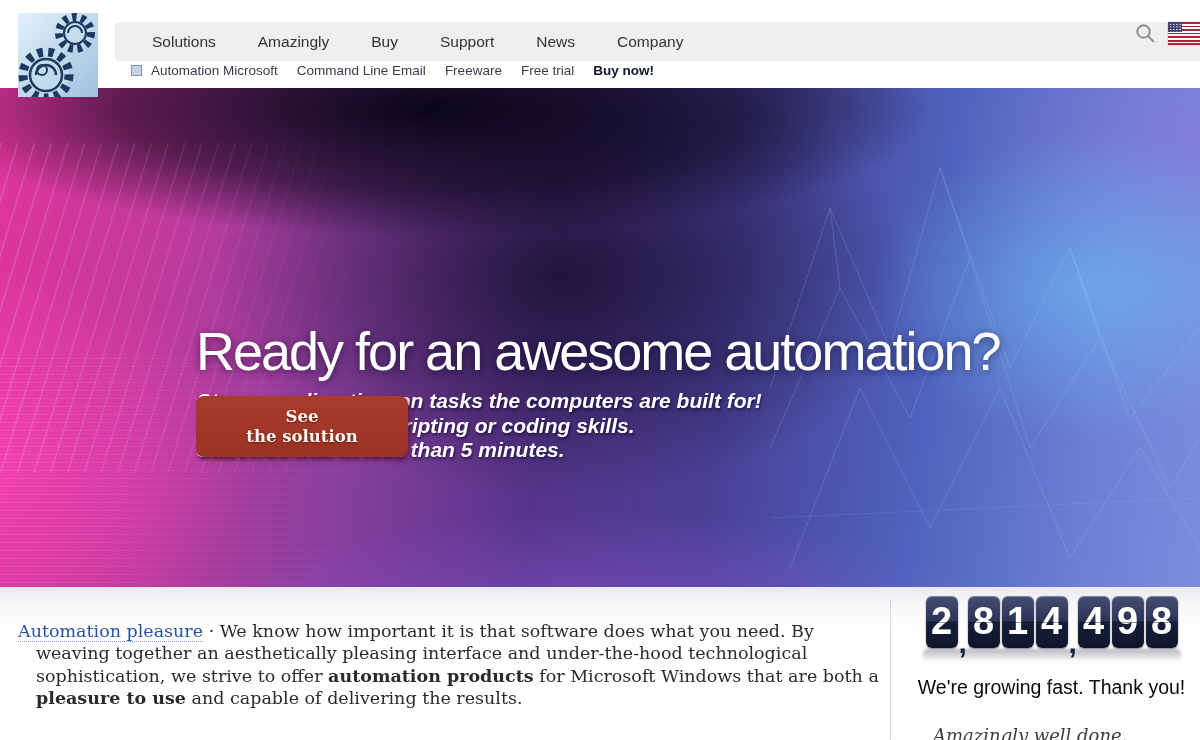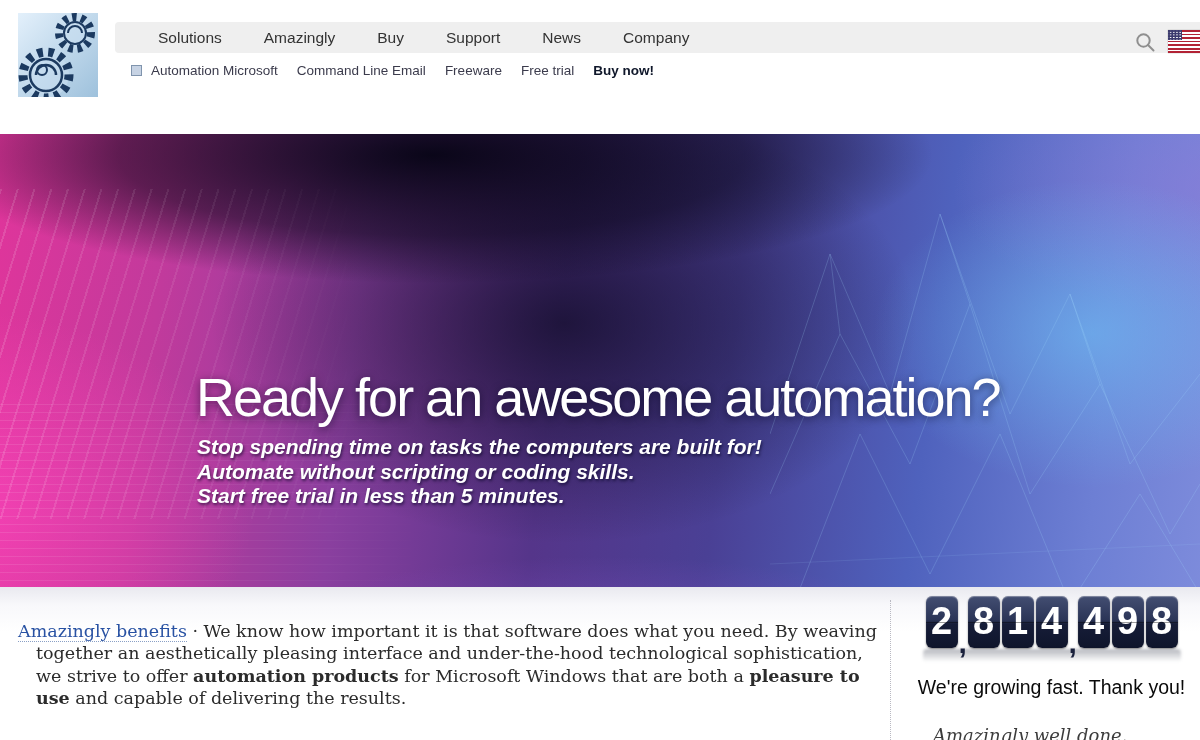--- a/index.html
+++ b/index.html
@@ -9,23 +9,23 @@
     -webkit-font-smoothing:antialiased;
   }
   a{text-decoration:none;color:inherit;cursor:pointer;}
 
   
   .header{position:absolute;top:0;left:0;width:1200px;height:88px;background:#fff;z-index:5;}
   .logo{position:absolute;left:18px;top:13px;width:80px;height:84px;z-index:30;display:block;}
   .logo svg{display:block;width:80px;height:84px;}
 
   .topbar{
-    position:absolute;left:115px;top:22px;right:0;height:31px;
+    position:absolute;left:115px;top:22px;right:0;height:39px;
     background:#efefef;border-radius:4px 0 0 4px;
-    display:flex;align-items:flex-end;padding-left:22px;box-sizing:border-box;
+    display:flex;align-items:flex-start;padding-left:16px;box-sizing:border-box;
   }
   .nav-items{display:flex;align-items:center;height:100%;}
   .nav-item{
     padding:0 21px;font-size:15.5px;color:#333;line-height:31px;display:block;
   }
   .topbar-spacer{flex:1;}
   .search-btn{width:22px;height:22px;margin-right:12px;display:flex;align-items:center;justify-content:center;}
   .flag{
     position:relative;width:32px;height:23px;margin-right:0;flex:0 0 auto;
     background:repeating-linear-gradient(to bottom,#b22234 0 1.8px,#ffffff 1.8px 3.55px);
@@ -52,21 +52,20 @@
   .hero{
     position:absolute;top:88px;left:0;width:1200px;height:525px;overflow:hidden;
     background:
       radial-gradient(ellipse 58% 34% at 36% 4%, rgba(6,4,20,0.96) 0%, rgba(6,4,20,0.55) 45%, transparent 72%),
       radial-gradient(ellipse 42% 60% at 47% 36%, rgba(10,8,30,0.72), transparent 70%),
       radial-gradient(ellipse 26% 42% at 91% 38%, rgba(110,200,250,0.55), transparent 70%),
       radial-gradient(ellipse 30% 34% at 101% 10%, rgba(140,120,215,0.55), transparent 72%),
       radial-gradient(ellipse 36% 55% at -4% 72%, rgba(255,70,190,0.72), transparent 70%),
       radial-gradient(ellipse 45% 30% at 50% 103%, rgba(140,85,205,0.65), transparent 75%),
       linear-gradient(97deg,#e0359b 0%,#c23a9c 14%,#8a3f9f 30%,#55358a 46%,#4a4095 60%,#4f62bd 76%,#6d7fd4 90%,#7e8cdc 100%);
-    margin-top: 46px;
   }
   .streaks-a{
     position:absolute;left:0;top:55px;width:360px;height:330px;
     background:repeating-linear-gradient(107deg, rgba(255,255,255,0.13) 0 2px, transparent 2px 16px);
     -webkit-mask-image:linear-gradient(to right,#000 0%,rgba(0,0,0,.55) 55%,transparent 100%);
             mask-image:linear-gradient(to right,#000 0%,rgba(0,0,0,.55) 55%,transparent 100%);
   }
   .streaks-b{
     position:absolute;left:0;top:270px;width:430px;height:229px;
     background:repeating-linear-gradient(to bottom, rgba(255,255,255,0.10) 0 1px, transparent 1px 8px);
@@ -218,26 +217,30 @@
   </svg>
 
   <div class="hero-heading">Ready for an awesome automation?</div>
 
   <div class="hero-sub">
     <div>Stop spending time on tasks the computers are built for!</div>
     <div>Automate without scripting or coding skills.</div>
     <div>Start free trial in less than 5 minutes.</div>
   </div>
 
+  <button class="cta">
+    <span>See</span>
+    <span>the solution</span>
+  </button>
 </div>
 
 <div class="bottom">
 
   <p class="benefits">
-    <a>Amazingly benefits</a><span> · </span><span>We know how important it is that software does what you need. By weaving together an aesthetically pleasing interface and under-the-hood technological sophistication, we strive to offer </span><b>automation products</b><span> for Microsoft Windows that are both a </span><b>pleasure to use</b><span> and capable of delivering the results.</span>
+    <a>Automation pleasure</a><span> · </span><span>We know how important it is that software does what you need. By weaving together an aesthetically pleasing interface and under-the-hood technological sophistication, we strive to offer </span><b>automation products</b><span> for Microsoft Windows that are both a </span><b>pleasure to use</b><span> and capable of delivering the results.</span>
   </p>
 
   <div class="divider"></div>
 
   <div class="right-col">
     <div class="counter-row">
         <span class="digit">2</span>
         <span class="comma">,</span>
         <span class="digit">8</span>
         <span class="digit">1</span>

